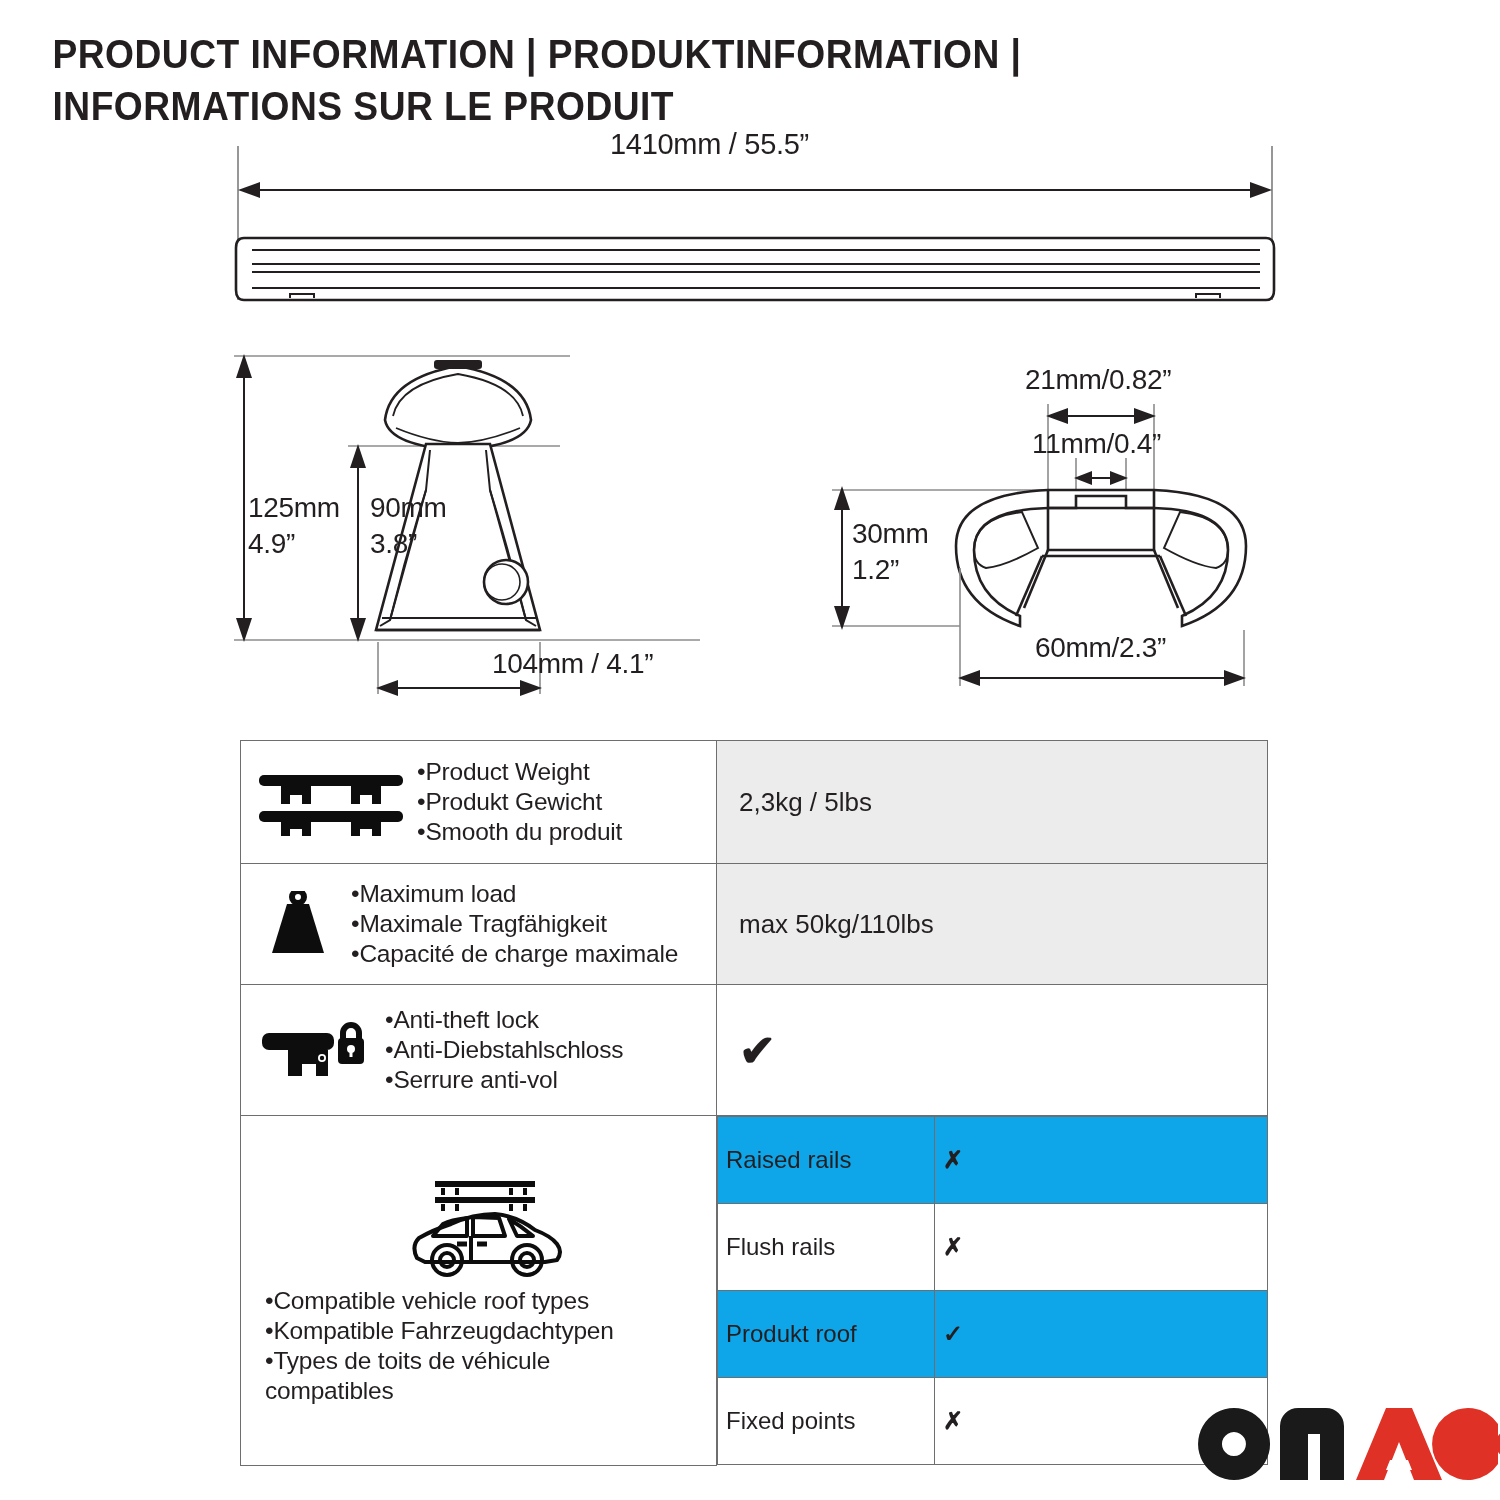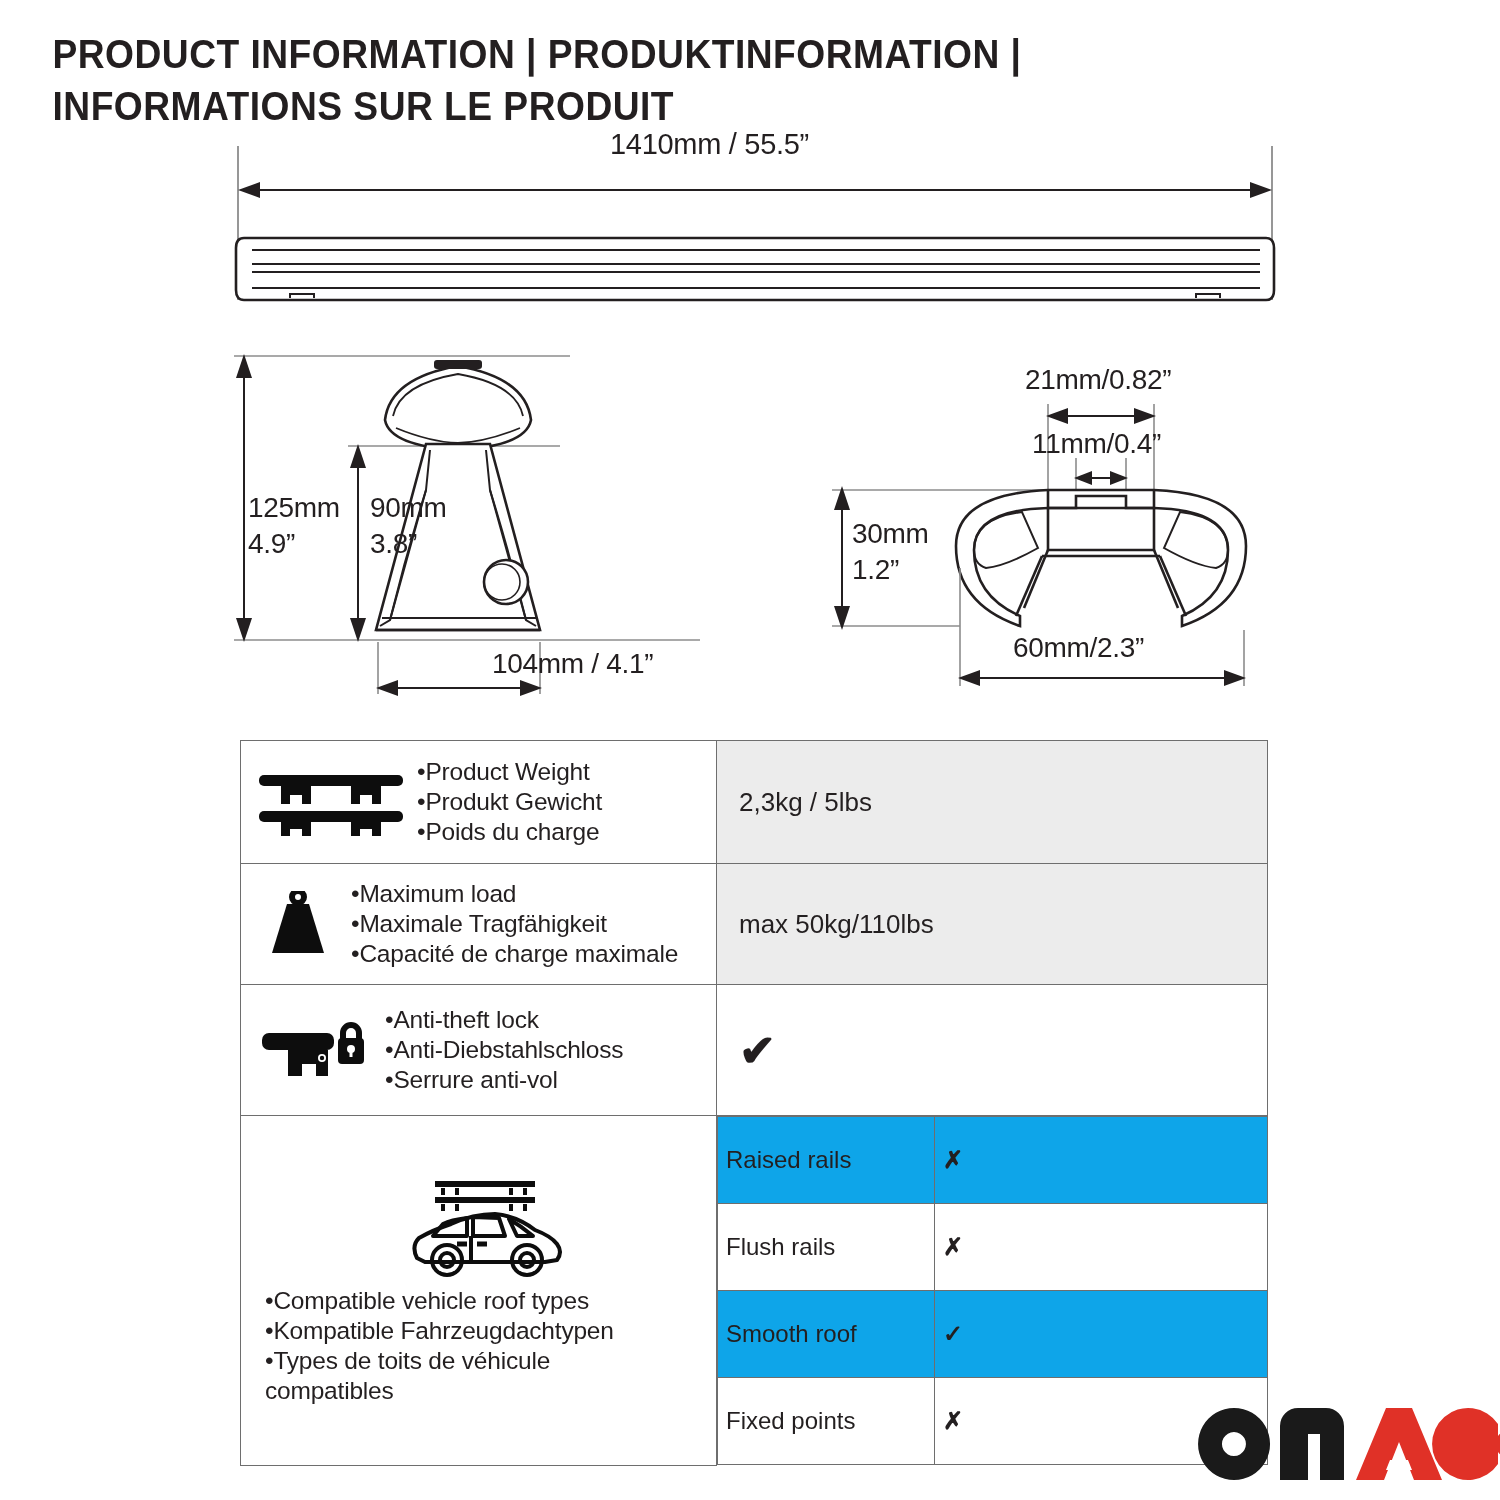--- a/index.html
+++ b/index.html
@@ -240,21 +240,21 @@
       <line x1="150" y1="200" x2="150" y2="318" stroke="#8c8c8c" stroke-width="1.6"></line>
       <line x1="434" y1="262" x2="434" y2="318" stroke="#8c8c8c" stroke-width="1.6"></line>
       <line x1="156" y1="310" x2="428" y2="310" stroke="#231f20" stroke-width="2"></line>
       <polygon points="148,310 170,302 170,318" fill="#231f20"></polygon>
       <polygon points="436,310 414,302 414,318" fill="#231f20"></polygon>
     </svg>
     <div class="dimlabel" style="left:215px; top:-6px;">21mm/0.82”</div>
     <div class="dimlabel" style="left:222px; top:58px;">11mm/0.4”</div>
     <div class="dimlabel" style="left:42px; top:148px;">30mm
 1.2”</div>
-    <div class="dimlabel" style="left:203px; top:262px;">60mm/2.3”</div>
+    <div class="dimlabel" style="left:225px; top:262px;">60mm/2.3”</div>
   </div>
 
   <table id="spec-table">
     <tbody>
 
       <tr>
         <td class="label-cell" style="height:102px;">
           <div class="label-flex">
             <div class="icon-box">
               <svg width="152" height="70" viewBox="0 0 152 70">
@@ -264,21 +264,21 @@
                   <path d="M96,19 h30 v18 h-9 v-9 h-12 v9 h-9 z"></path>
                   <rect x="4" y="44" width="144" height="11" rx="5"></rect>
                   <path d="M26,55 h30 v14 h-9 v-7 h-12 v7 h-9 z"></path>
                   <path d="M96,55 h30 v14 h-9 v-7 h-12 v7 h-9 z"></path>
                 </g>
               </svg>
             </div>
             <div class="bullets">
               <div>•Product Weight</div>
               <div>•Produkt Gewicht</div>
-              <div>•Poids du charge</div>
+              <div>•Smooth du produit</div>
             </div>
           </div>
         </td>
         <td class="value-cell">2,3kg / 5lbs</td>
       </tr>
 
 
       <tr>
         <td class="label-cell" style="height:100px;">
           <div class="label-flex">
@@ -365,21 +365,21 @@
             <tbody>
               <tr class="shaded">
                 <td class="rt-name">Raised rails</td>
                 <td class="mark">✗</td>
               </tr>
               <tr class="plain">
                 <td class="rt-name">Flush rails</td>
                 <td class="mark">✗</td>
               </tr>
               <tr class="shaded">
-                <td class="rt-name">Smooth roof</td>
+                <td class="rt-name">Produkt roof</td>
                 <td class="mark">✓</td>
               </tr>
               <tr class="plain">
                 <td class="rt-name">Fixed points</td>
                 <td class="mark">✗</td>
               </tr>
             </tbody>
           </table>
         </td>
       </tr>

